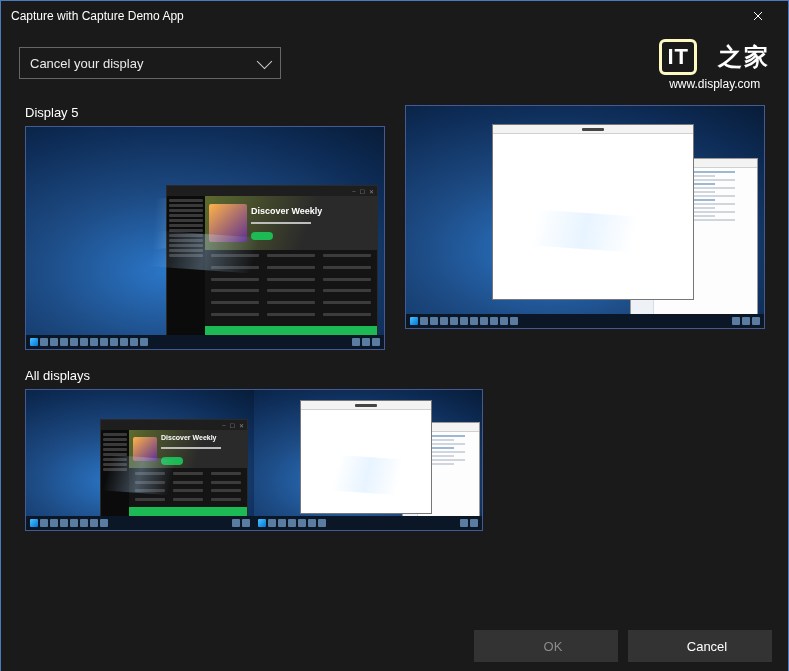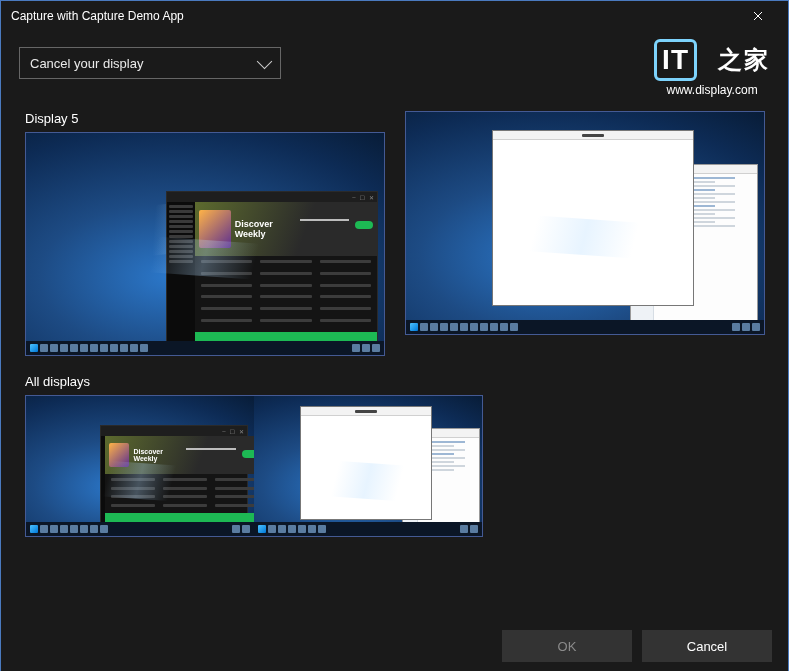--- a/index.html
+++ b/index.html
@@ -6,21 +6,21 @@
 body{display:flex;align-items:flex-start;justify-content:flex-start;}
 .window{width:789px;height:671px;background:#1a1a1a;border:1px solid #4a7abf;position:relative;display:flex;flex-direction:column;overflow:hidden;}
 .titlebar{height:30px;background:#1a1a1a;display:flex;align-items:center;padding:0 7px 0 10px;}
 .titlebar-title{flex:1;font-size:12px;}
 .titlebar-btn{width:46px;height:30px;display:flex;align-items:center;justify-content:center;}
 .content-top{padding:16px 18px 4px 18px;display:flex;align-items:flex-start;justify-content:space-between;}
 .dropdown{width:240px;height:30px;border:1px solid #666;display:flex;align-items:center;padding:0 10px;justify-content:space-between;color:#eaeaea;}
 .chevron{width:10px;height:10px;border-right:1px solid #ccc;border-bottom:1px solid #ccc;transform:rotate(45deg);margin-top:-4px;}
 .watermark{display:flex;flex-direction:column;align-items:center;justify-content:center;margin-top:-8px;}
 .watermark-logo{display:flex;align-items:center;}
-.watermark-box{border:3px solid #7dd3fc;border-radius:6px;padding:2px 5px;font-weight:bold;font-size:28px;letter-spacing:1px;}
+.watermark-box{border:3px solid #fef9c3;border-radius:6px;padding:2px 5px;font-weight:bold;font-size:22px;letter-spacing:1px;}
 .watermark-cn{font-size:24px;font-weight:bold;margin-left:21px;font-family:"SimHei","Microsoft YaHei",sans-serif;letter-spacing:2px;}
 .watermark-url{font-size:12px;margin-top:2px;color:#fff;}
 .content-body{flex:1;padding:10px 24px 0 24px;overflow:auto;}
 .display-row{display:flex;gap:20px;}
 .display-item{}
 .display-label{font-size:13px;margin-bottom:6px;}
 .thumb{border:1px solid #445a94;width:358px;height:222px;position:relative;background:radial-gradient(ellipse 130% 120% at 40% 65%,#2b77c9 0%,#1d4b84 28%,#0d2b55 55%,#051427 80%);overflow:hidden;}
 
 .streaks::before,.streaks::after{content:"";position:absolute;background:linear-gradient(100deg,transparent 40%,rgba(180,220,255,.45)50%,transparent 60%);}
 .streaks::before{left:-20%;top:30%;width:140%;height:50px;transform:rotate(-6deg);}
@@ -31,21 +31,21 @@
 .t-ico.r{margin-left:auto;}
 
 .spotify{position:absolute;left:140px;top:58px;width:210px;height:150px;background:#141414;border:1px solid #2a2a2a;display:flex;flex-direction:column;font-size:5px;}
 .sp-top{height:10px;background:#1e1e1e;display:flex;align-items:center;justify-content:flex-end;padding:0 3px;color:#888;font-size:6px;gap:4px;}
 .sp-body{flex:1;display:flex;}
 .sp-side{width:34px;background:#0b0b0b;display:flex;flex-direction:column;padding:3px 2px;gap:2px;}
 .sp-side-l{height:3px;background:#3a3a3a;border-radius:1px;}
 .sp-main{flex:1;display:flex;flex-direction:column;}
 .sp-hero{height:46px;background:linear-gradient(110deg,#5d6b2e,#2a2a2a 60%);display:flex;align-items:center;padding:4px;gap:4px;}
 .sp-cover{width:38px;height:38px;background:linear-gradient(135deg,#ffb347,#5b2e91);border-radius:2px;}
-.sp-hero-t{display:flex;flex-direction:row;gap:6px;}
+.sp-hero-t{display:flex;flex-direction:column;gap:6px;}
 .sp-hero-t .lg{font-size:9px;font-weight:600;color:#fff;}
 .sp-hero-t .sm{width:60px;height:2px;background:#bdbdbd;}
 .sp-btn{width:22px;height:8px;background:#1db954;border-radius:4px;margin-top:2px;}
 .sp-list{flex:1;display:grid;grid-template-columns:repeat(3,1fr);gap:3px 8px;padding:4px 6px;}
 .sp-cell{height:3px;background:#3c3c3c;border-radius:1px;}
 .sp-foot{height:10px;background:#1db954;}
 
 .whiteapp{position:absolute;left:86px;top:18px;width:200px;height:174px;background:#fff;border:1px solid #777;}
 .whiteapp .bar{height:8px;background:#f3f3f3;border-bottom:1px solid #d0d0d0;display:flex;justify-content:center;align-items:center;}
 .whiteapp .bar span{width:22px;height:3px;background:#444;border-radius:1px;}
@@ -65,21 +65,21 @@
 .spotify.sm{left:74px;top:29px;width:146px;height:97px;}
 .spotify.sm .sp-hero{height:30px;}
 .spotify.sm .sp-cover{width:24px;height:24px;}
 .spotify.sm .sp-hero-t .lg{font-size:7px;}
 .spotify.sm .sp-side{width:24px;}
 .whiteapp.sm{left:46px;top:10px;width:130px;height:112px;}
 .ide.sm{left:148px;top:32px;width:76px;height:96px;}
 .ide.sm .ide-side{width:14px;}
 
 .footer{height:52px;background:#1a1a1a;display:flex;align-items:center;justify-content:flex-end;padding:0 16px;gap:10px;}
-.btn{width:130px;height:32px;display:flex;align-items:center;justify-content:center;background:#333;font-size:13px;}
+.btn{width:130px;height:32px;display:flex;align-items:center;justify-content:center;background:#333;font-size:13px;padding-left:14px;}
 .btn.disabled{color:#8b8b8b;}
 .section-gap{height:18px;}
 svg{display:block;}
 </style>
 </head>
 <body>
 
 <div class="window">
 
   <div class="titlebar">

